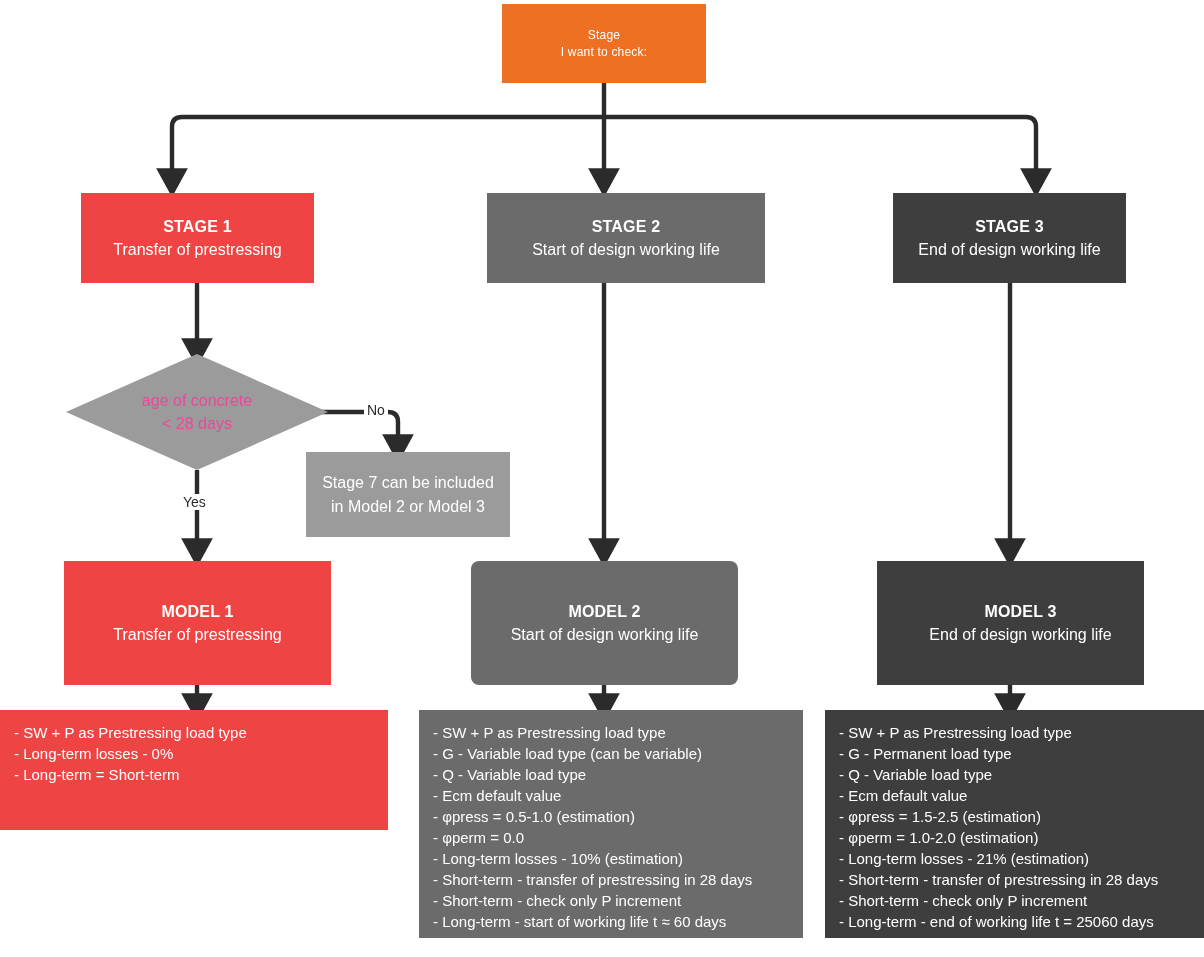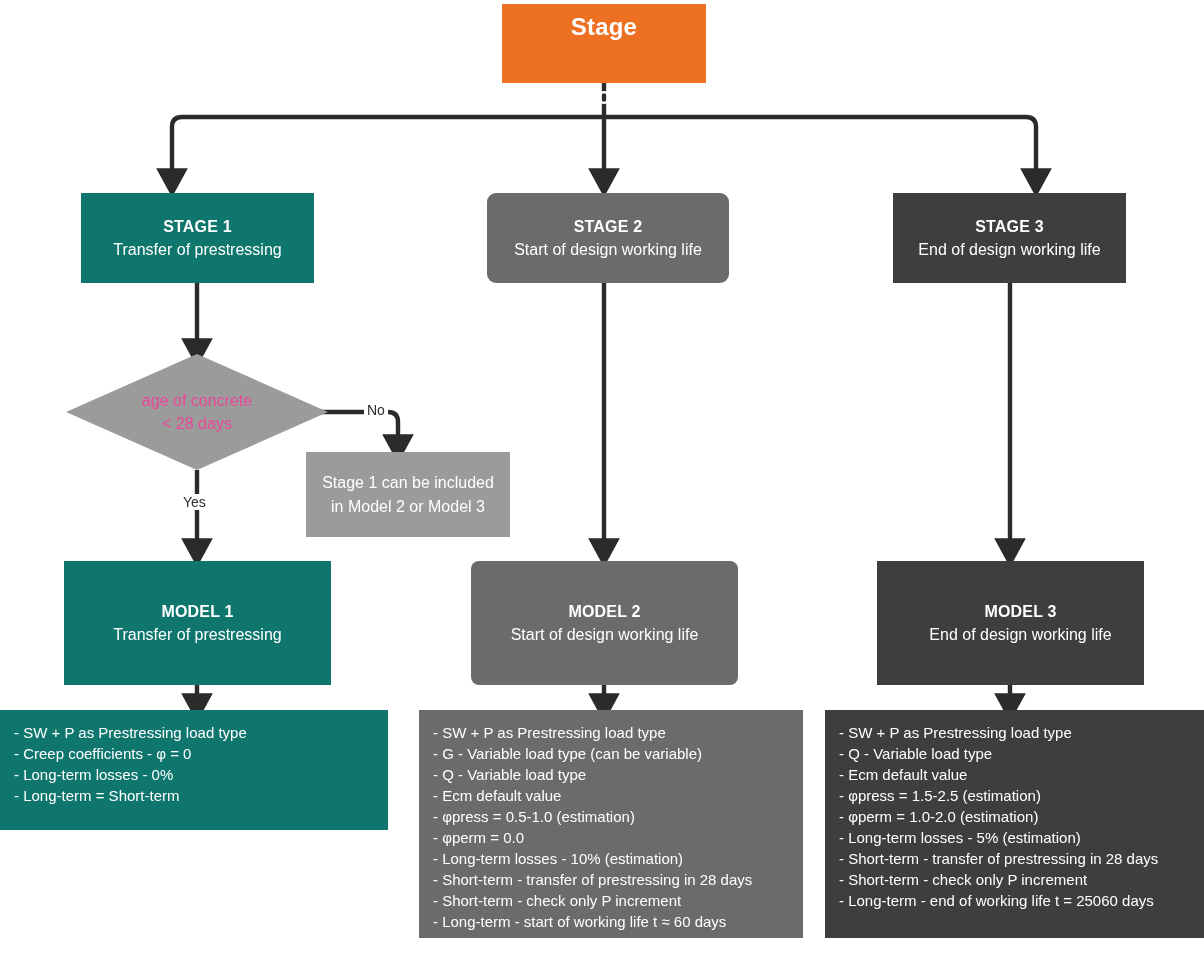--- a/index.html
+++ b/index.html
@@ -47,27 +47,26 @@
   .node .subtitle {
     font-weight: normal;
     font-size: 16px;
     line-height: 1.45;
   }
   
   .root-box {
     background: #ED7023;
   }
   .root-box .title {
-    font-size: 24px;
-    font-weight: bold;
+    font-size: 12px;
+    font-weight: normal;
     line-height: 1.35;
-    margin-top: 36px;
-  }
-  
-  .tone-light   { background: #0f766e; }
+  }
+  
+  .tone-light   { background: #ef4444; }
   .tone-mid     { background: #6B6B6B; }
   .tone-dark    { background: #3E3E3E; }
 
   
   .diamond {
     position: absolute;
     z-index: 2;
   }
   .diamond .shape {
     position: absolute;
@@ -165,21 +164,21 @@
   <div class="node root-box" style="left:502px; top:4px; width:204px; height:79px;">
     <div class="title">Stage</div>
     <div class="title">I want to check:</div>
   </div>
 
   <div class="node tone-light" style="left:81px; top:193px; width:233px; height:90px;">
     <div class="title">STAGE 1</div>
     <div class="subtitle">Transfer of prestressing</div>
   </div>
 
-  <div class="node tone-mid" style="left:487px; top:193px; width:242px; height:90px;border-radius:9px;">
+  <div class="node tone-mid" style="left:487px; top:193px; width:278px; height:90px;">
     <div class="title">STAGE 2</div>
     <div class="subtitle">Start of design working life</div>
   </div>
 
   <div class="node tone-dark" style="left:893px; top:193px; width:233px; height:90px;">
     <div class="title">STAGE 3</div>
     <div class="subtitle">End of design working life</div>
   </div>
 
   <div class="diamond" style="left:66px; top:354px; width:262px; height:116px;">
@@ -189,21 +188,21 @@
     <div class="dlabel">
       <div>age of concrete</div>
       <div>&lt; 28 days</div>
     </div>
   </div>
 
   <div class="edge-label" style="left:364px; top:402px;">No</div>
   <div class="edge-label" style="left:180px; top:494px;">Yes</div>
 
   <div class="node note-box" style="left:306px; top:452px; width:204px; height:85px;">
-    <div class="subtitle">Stage 1 can be included</div>
+    <div class="subtitle">Stage 7 can be included</div>
     <div class="subtitle">in Model 2 or Model 3</div>
   </div>
 
   <div class="node tone-light" style="left:64px; top:561px; width:267px; height:124px;">
     <div class="title">MODEL 1</div>
     <div class="subtitle">Transfer of prestressing</div>
   </div>
 
   <div class="node tone-mid" style="left:471px; top:561px; width:267px; height:124px;border-radius:8px;">
     <div class="title">MODEL 2</div>
@@ -211,21 +210,20 @@
   </div>
 
   <div class="node tone-dark" style="left:877px; top:561px; width:267px; height:124px;padding-left:20px;">
     <div class="title">MODEL 3</div>
     <div class="subtitle">End of design working life</div>
   </div>
 
   <div class="detail-panel tone-light" style="left:0px; top:710px; width:388px; height:120px;">
     <ul>
         <li>- SW + P as Prestressing load type</li>
-        <li>- Creep coefficients - φ = 0</li>
         <li>- Long-term losses - 0%</li>
         <li>- Long-term = Short-term</li>
       </ul>
   </div>
 
   <div class="detail-panel tone-mid" style="left:419px; top:710px; width:384px; height:228px;">
     <ul>
         <li>- SW + P as Prestressing load type</li>
         <li>- G - Variable load type (can be variable)</li>
         <li>- Q - Variable load type</li>
@@ -235,24 +233,25 @@
         <li>- Long-term losses - 10% (estimation)</li>
         <li>- Short-term - transfer of prestressing in 28 days</li>
         <li>- Short-term - check only P increment</li>
         <li>- Long-term - start of working life t ≈ 60 days</li>
       </ul>
   </div>
 
   <div class="detail-panel tone-dark" style="left:825px; top:710px; width:379px; height:228px;">
     <ul>
         <li>- SW + P as Prestressing load type</li>
+        <li>- G - Permanent load type</li>
         <li>- Q - Variable load type</li>
         <li>- Ecm default value</li>
         <li>- φpress = 1.5-2.5 (estimation)</li>
         <li>- φperm = 1.0-2.0 (estimation)</li>
-        <li>- Long-term losses - 5% (estimation)</li>
+        <li>- Long-term losses - 21% (estimation)</li>
         <li>- Short-term - transfer of prestressing in 28 days</li>
         <li>- Short-term - check only P increment</li>
         <li>- Long-term - end of working life t = 25060 days</li>
       </ul>
   </div>
 
 </div>
 
 </body></html>

